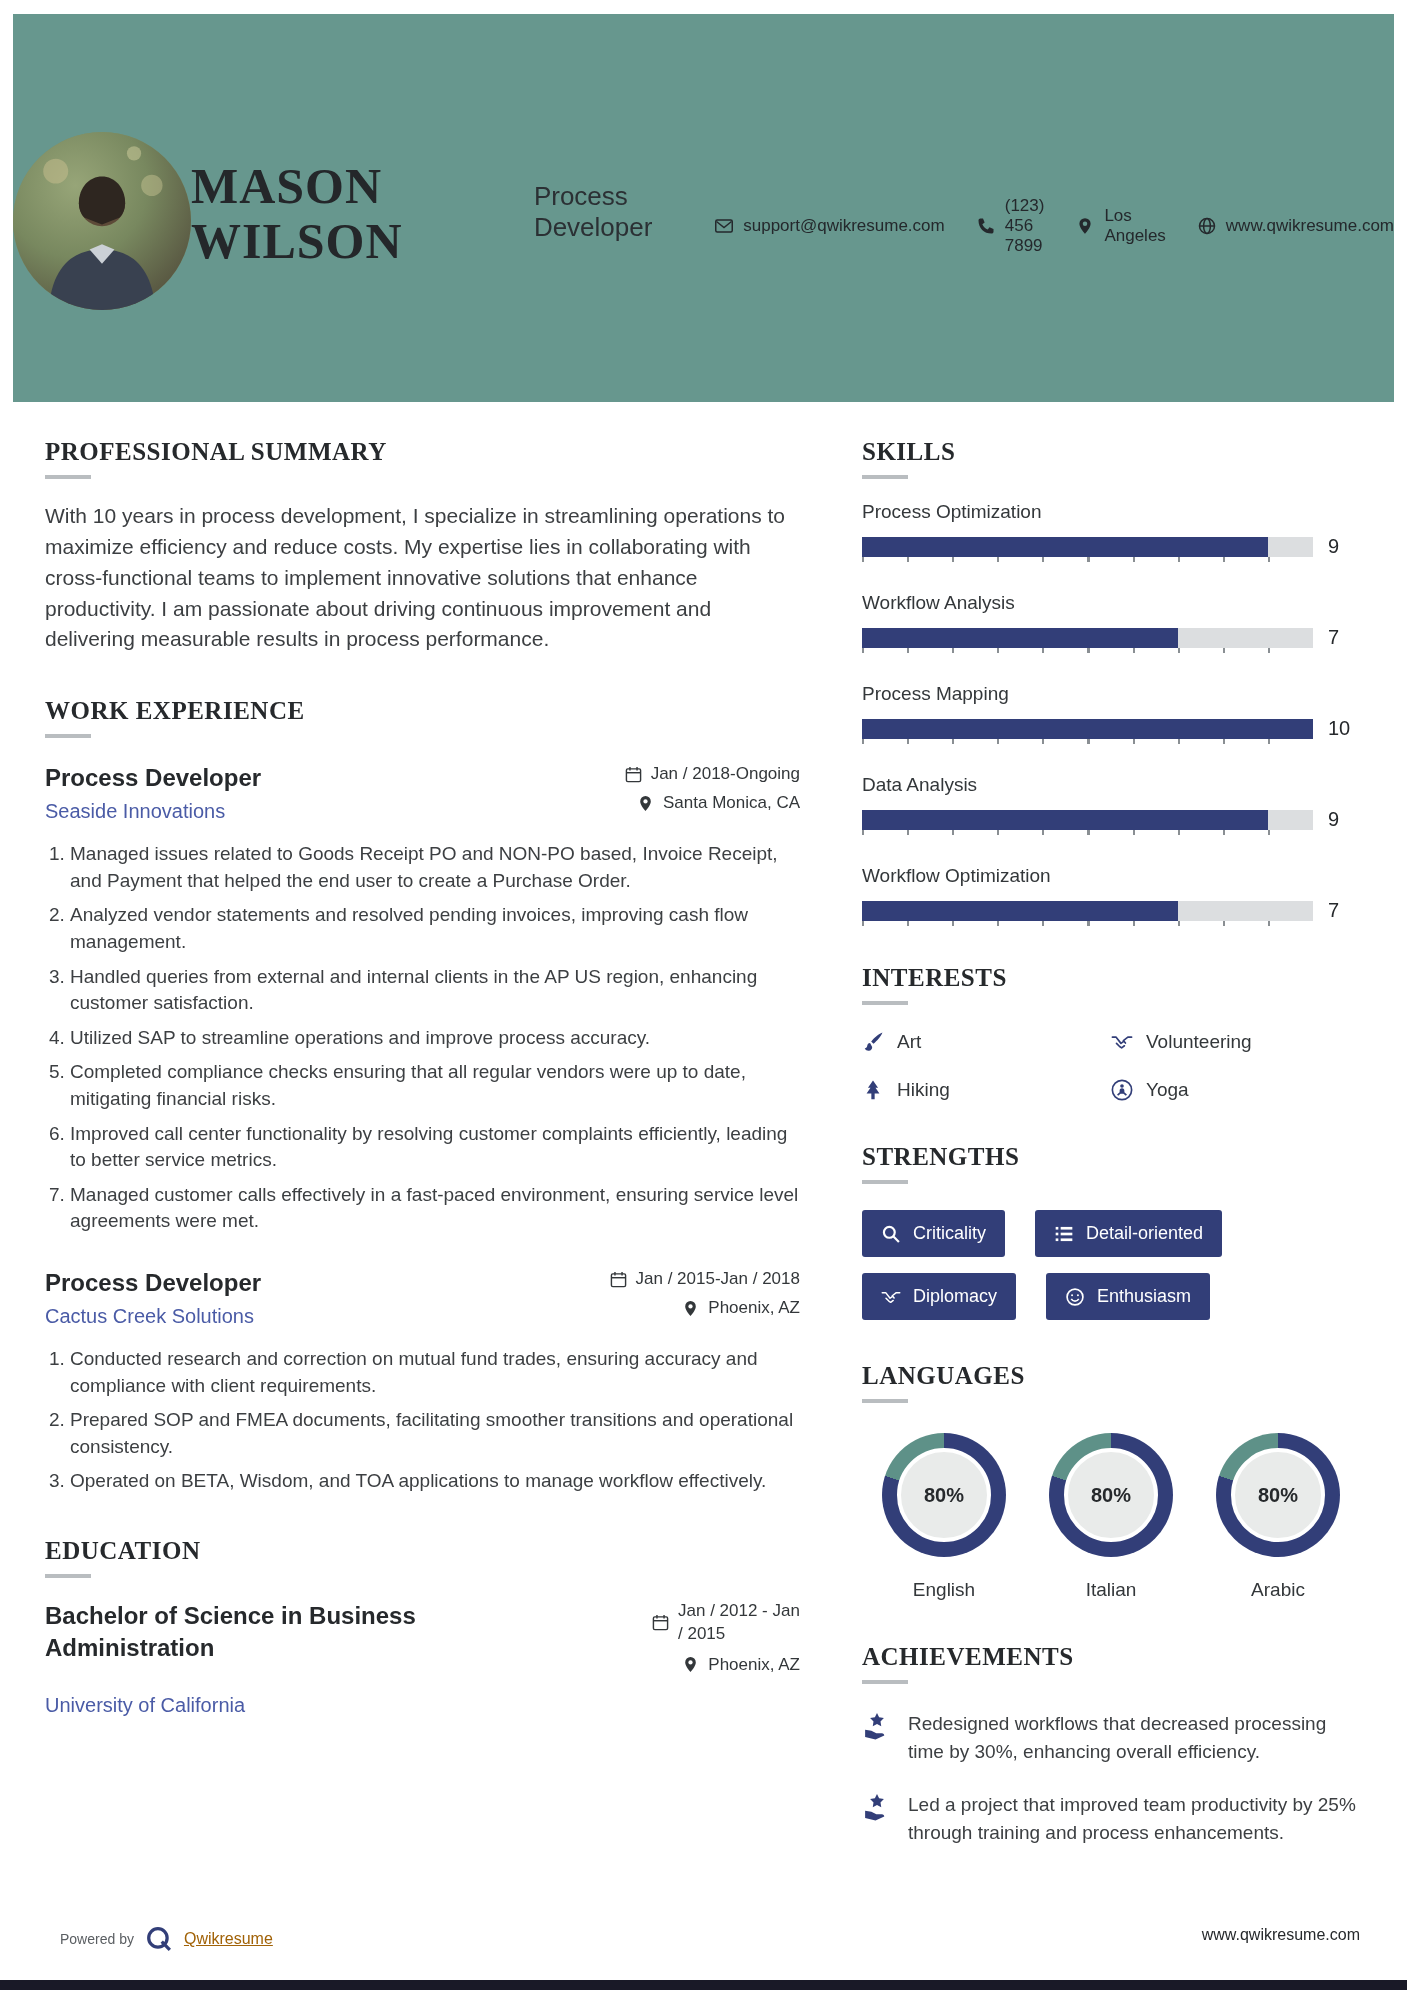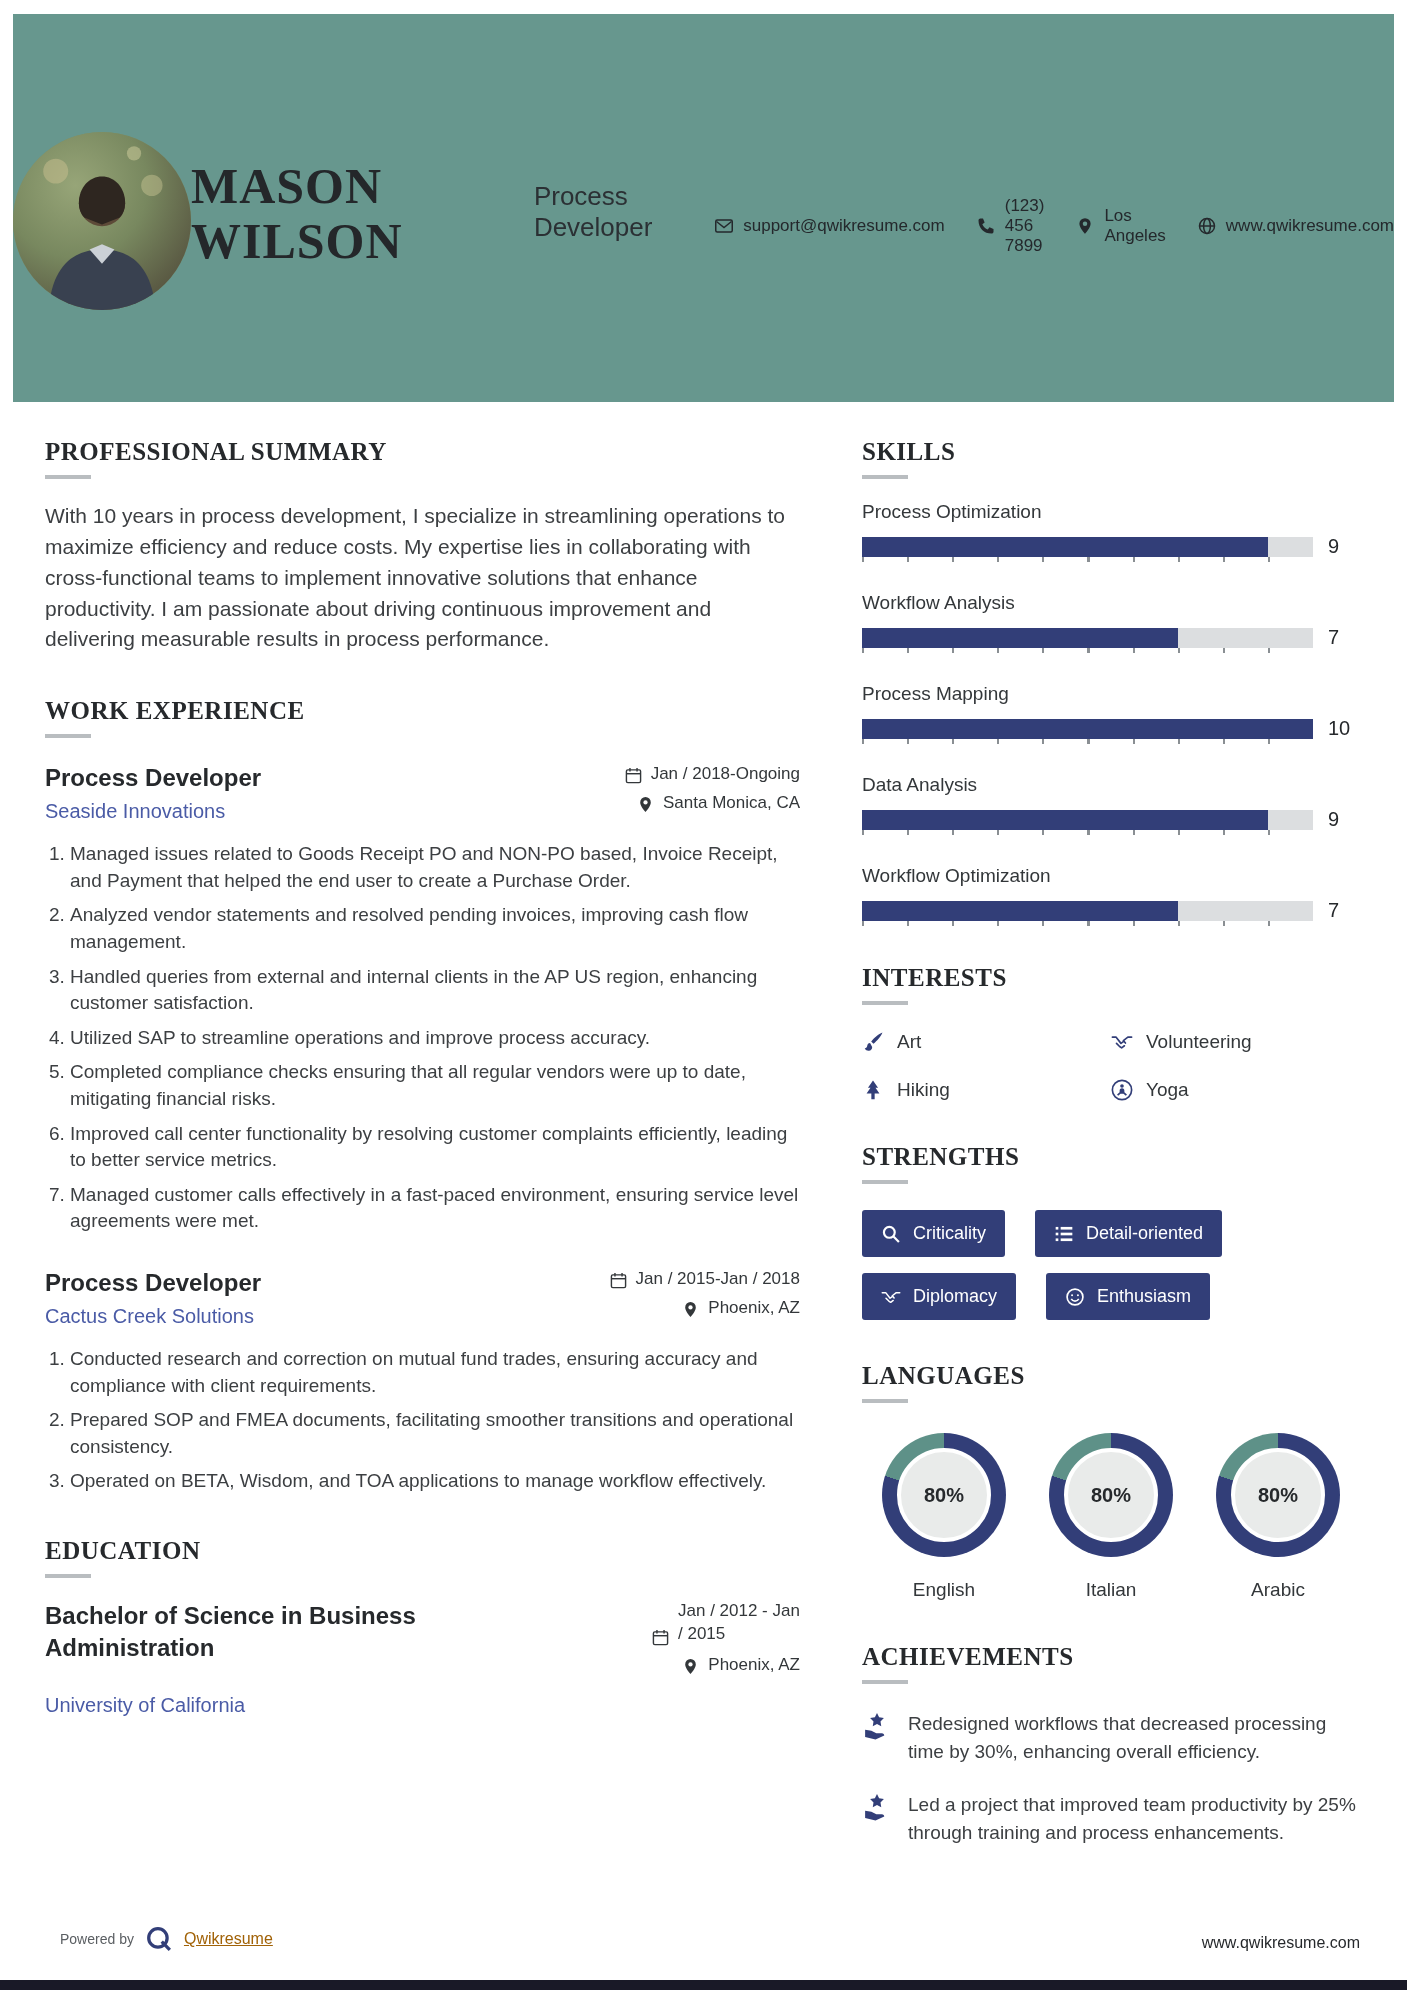--- a/index.html
+++ b/index.html
@@ -43,21 +43,21 @@
   .sec-body { margin-top:22px; }
 
   .para { font-size:21px; line-height:1.47; color:#3c3f42; }
 
   
   .job { margin-top:26px; }
   .job-head { display:flex; justify-content:space-between; align-items:flex-start; }
   .job-title { font-size:24px; font-weight:700; color:#26292c; }
   .company { font-size:20px; color:#4A5BA6; margin-top:8px; }
   .job-meta { flex:none; font-size:17px; color:#33373a; }
-  .meta-row { display:flex; justify-content:flex-end; align-items:flex-end; gap:9px; margin-bottom:9px; }
+  .meta-row { display:flex; justify-content:flex-end; align-items:center; gap:9px; margin-bottom:9px; }
   .meta-row svg { width:17px; height:17px; display:block; flex:none; }
   .bullets { margin-top:18px; padding-left:25px; font-size:19px; line-height:1.4; color:#3c3f42; }
   .bullets li { margin-bottom:8px; }
 
   
   .edu-head { display:flex; justify-content:space-between; align-items:flex-start; }
   .degree { width:430px; font-size:24px; font-weight:700; line-height:1.32; color:#26292c; }
   .edu-dates { width:122px; line-height:1.35; }
   .edu-school { font-size:20px; color:#4A5BA6; margin-top:10px; }
   .edu-desc { font-size:19px; color:#3c3f42; margin-top:16px; }
@@ -97,21 +97,21 @@
     font-size:20px; font-weight:700; color:#26292c;
   }
   .lang-label { margin-top:22px; font-size:19px; color:#33373a; }
 
   
   .ach { display:flex; gap:16px; margin-top:26px; font-size:19px; line-height:1.45; color:#3c3f42; }
   .ach-icon { flex:none; margin-top:2px; }
   .ach-icon svg { width:30px; height:30px; display:block; }
 
   
-  .footer { position:absolute; left:60px; right:47px; bottom:38px; display:flex; justify-content:space-between; align-items:flex-end; }
+  .footer { position:absolute; left:60px; right:47px; bottom:38px; display:flex; justify-content:space-between; align-items:flex-start; }
   .powered { display:flex; align-items:center; gap:12px; }
   .powered-label { font-size:14px; color:#5a5e62; }
   .brand-logo svg { width:26px; height:26px; display:block; }
   .brand { font-size:16px; font-weight:400; color:#a16207; text-decoration:underline; cursor:pointer; }
   .site { font-size:16px; color:#26292c; }
   .bottom-bar { position:absolute; left:0; right:0; bottom:0; height:10px; background:#191927; }
 </style>
 </head>
 <body>
 

